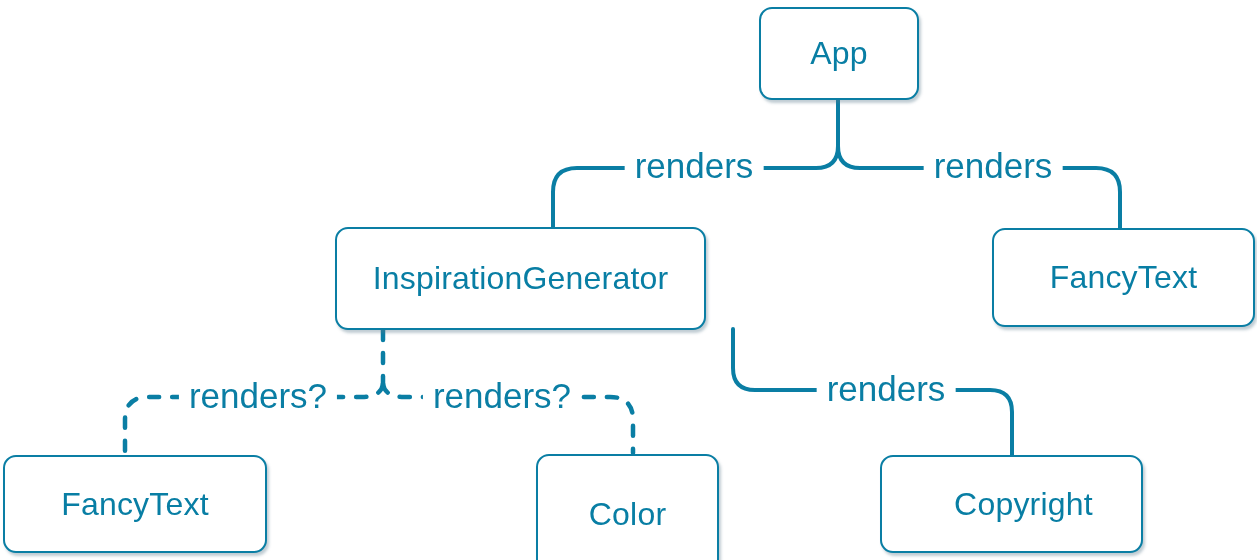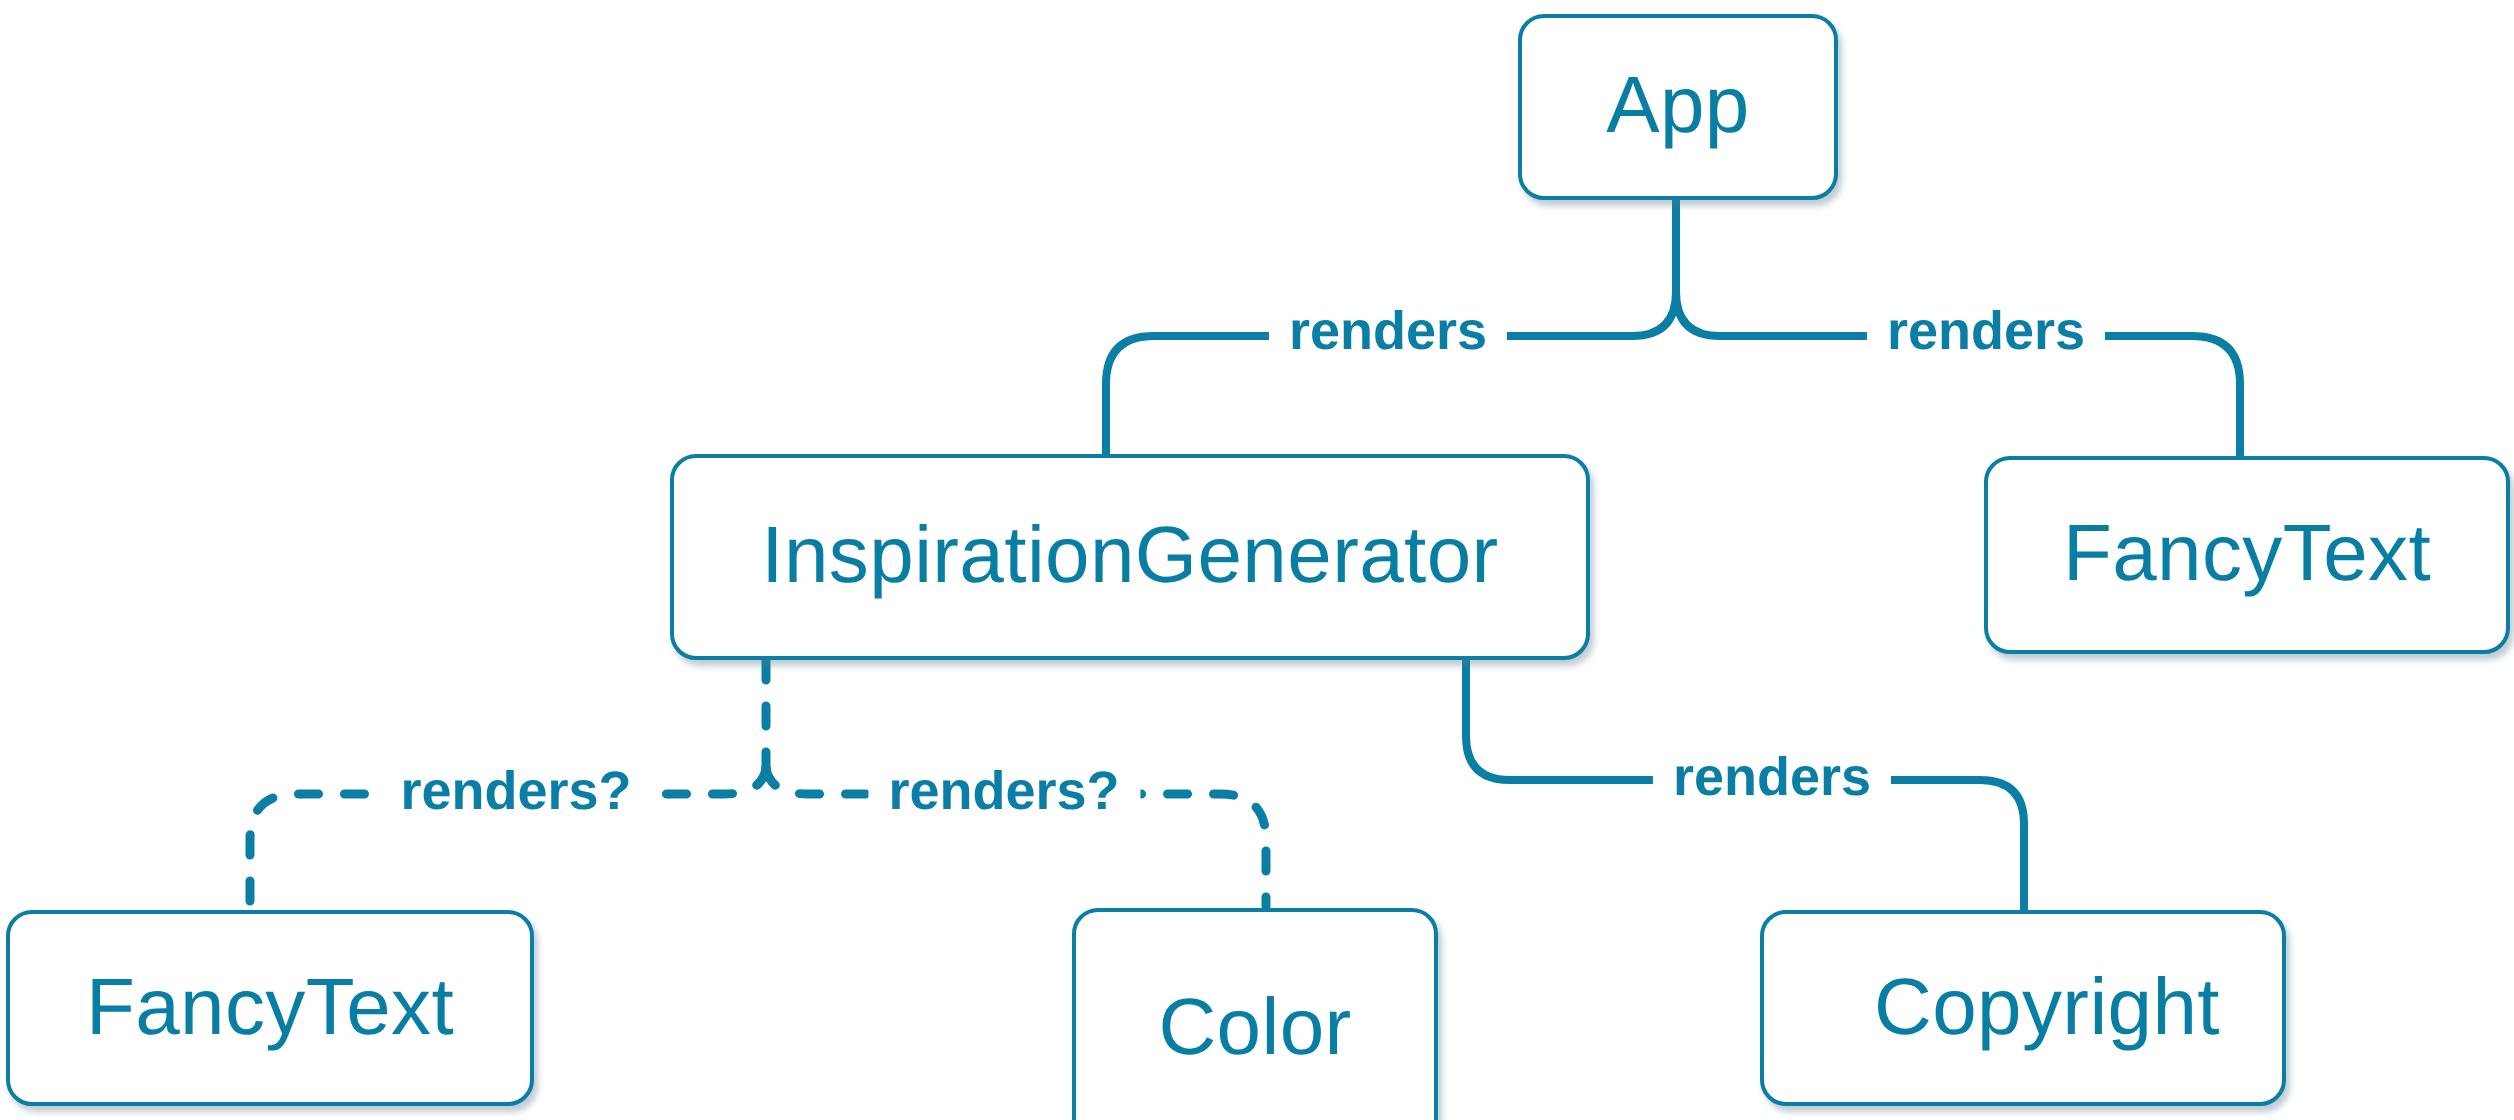--- a/index.html
+++ b/index.html
@@ -15,38 +15,38 @@
   .edge-solid{stroke-width:4;stroke-linecap:round;}
   .edge-dashed{stroke-width:4.5;stroke-linecap:round;stroke-dasharray:10 13;}
   .node{
     position:absolute;
     display:flex;align-items:center;justify-content:center;
     background:var(--node-bg,#ffffff);
     border:2.5px solid var(--line,#0a7ea4);
     border-radius:13px;
     box-shadow:2px 3px 3px rgba(90,120,140,0.38);
     color:var(--node-text,#087ea4);
-    font-size:40px;
+    font-size:32px;
     letter-spacing:0.2px;
     box-sizing:border-box;
     white-space:nowrap;
   }
   .edge-label{
     position:absolute;
     transform:translate(-50%,-50%);
     background:var(--page-bg,#ffffff);
     color:var(--line,#0a7ea4);
-    font-size:27px;font-weight:700;
+    font-size:35px;font-weight:400;
     line-height:1.15;
     padding:0 10px;
     white-space:nowrap;
   }
   
   #node-app{left:759px;top:7px;width:160px;height:93px;}
-  #node-inspiration-generator{left:335px;top:227px;width:460px;height:103px;}
+  #node-inspiration-generator{left:335px;top:227px;width:371px;height:103px;}
   #node-fancy-text-top{left:992px;top:228px;width:263px;height:99px;}
   #node-fancy-text-bottom{left:3px;top:455px;width:264px;height:98px;}
   #node-color{left:536px;top:454px;width:183px;height:121px;}
   #node-copyright{left:880px;top:455px;width:263px;height:98px;padding-left:24px;}
   
   #edge-label-0{left:694px;top:166px;}
   #edge-label-1{left:993px;top:166px;}
   #edge-label-2{left:886px;top:389px;}
   #edge-label-3{left:258px;top:396px;}
   #edge-label-4{left:502px;top:396px;}

